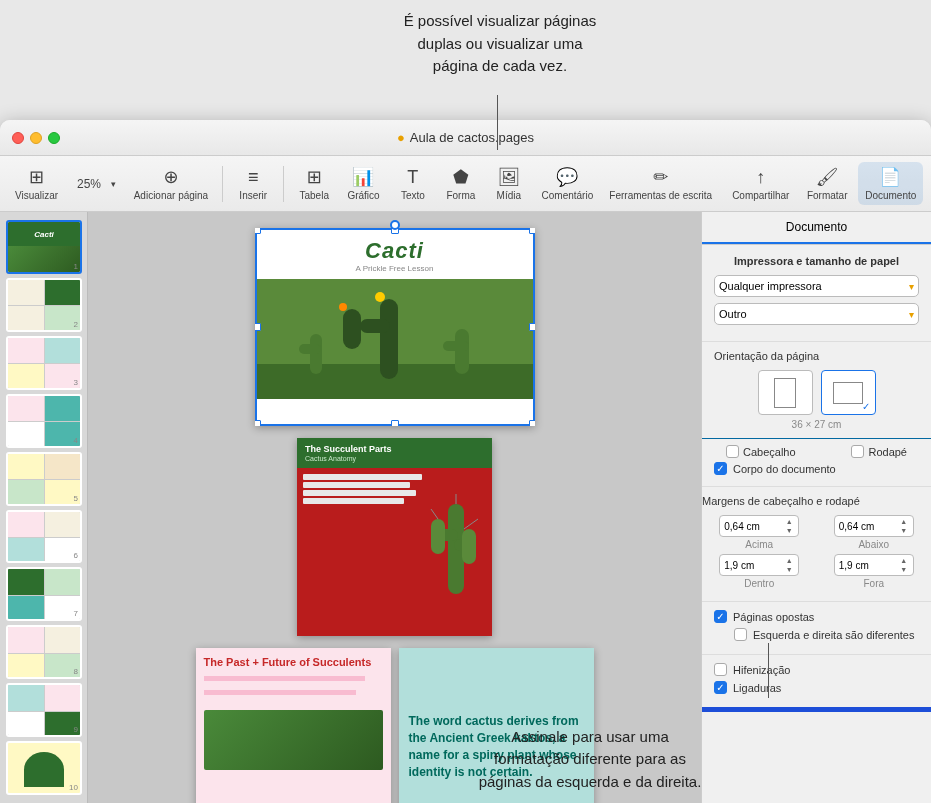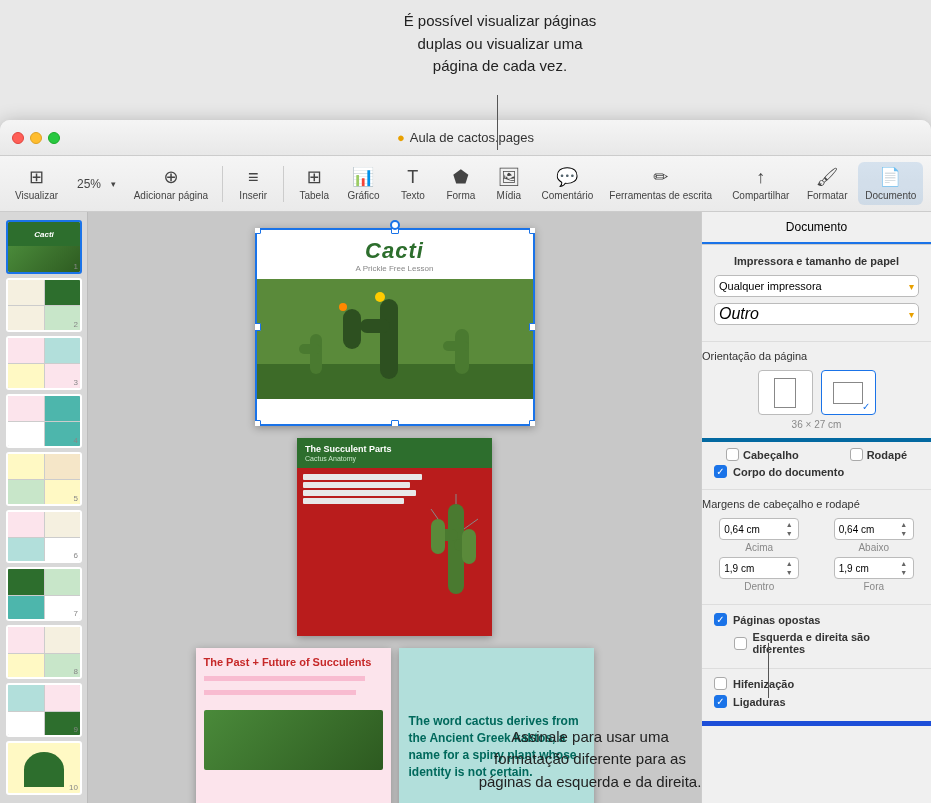--- a/index.html
+++ b/index.html
@@ -289,22 +289,22 @@
       background: white;
       font-size: 11px;
       padding: 0 4px;
       display: flex;
       align-items: center;
       justify-content: space-between;
       cursor: pointer;
     }
     .panel-select .chevron { color: #e8a000; font-size: 10px; }
     .orientation-section {
-      padding: 8px 0;
-      border-bottom: 4px solid #0369a1;
+      padding: 8px 12px;
+      border-bottom: 1px solid #0369a1;
     }
     .orientation-title {
       font-size: 11px;
       color: #333;
       margin-bottom: 8px;
       font-weight: 500;
     }
     .orientation-options {
       display: flex;
       gap: 8px;
@@ -424,21 +424,20 @@
       cursor: pointer;
     }
     .checkbox.checked {
       background: #1a73e8;
       border-color: #1a73e8;
       color: white;
     }
     .checkbox-label {
       font-size: 11px;
       color: #333;
-      font-weight: bold;
     }
     .combo-btn {
       width: calc(100% - 24px);
       margin: 6px 12px;
       height: 24px;
       border-radius: 6px;
       border: 1px solid #bbb;
       background: white;
       font-size: 11px;
       text-align: center;
@@ -830,21 +829,21 @@
       <div class="panel-section">
         <div class="panel-section-title">Impressora e tamanho de papel</div>
         <div class="panel-row">
           <div class="panel-select" style="flex: 1; width: 100%;">
             <span style="font-size:11px;">Qualquer impressora</span>
             <span class="chevron">▾</span>
           </div>
         </div>
         <div class="panel-row">
           <div class="panel-select" style="flex: 1; width: 100%;">
-            <span style="font-size:16px;font-style:italic;">Outro</span>
+            <span style="font-size:11px;">Outro</span>
             <span class="chevron">▾</span>
           </div>
         </div>
       </div>
 
       <div class="orientation-section">
         <div class="orientation-title">Orientação da página</div>
         <div class="orientation-options">
           <div class="orientation-opt">
             <div class="portrait-icon"></div>

